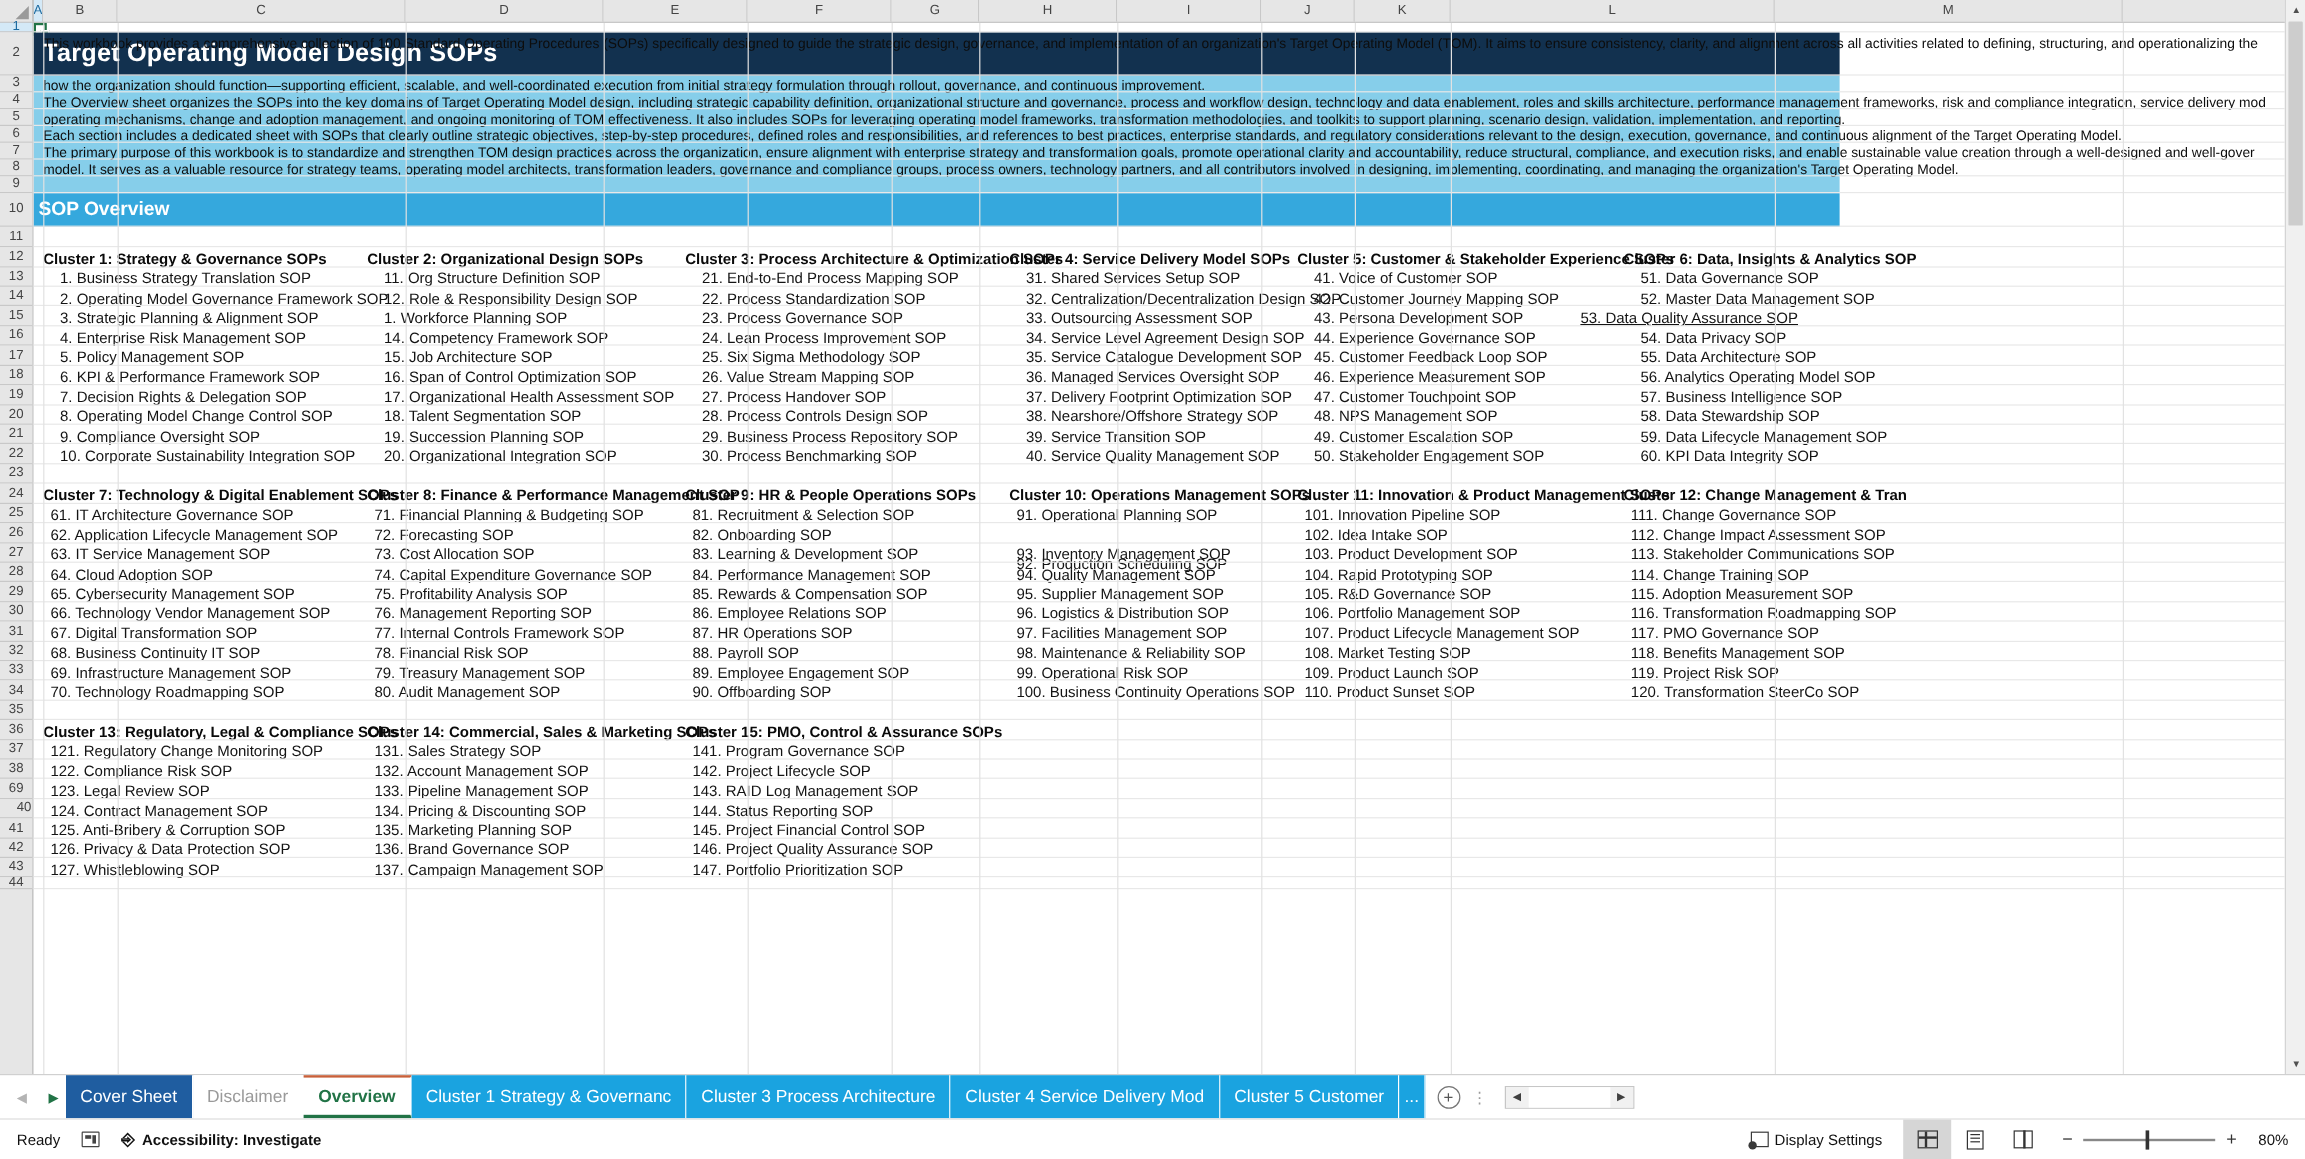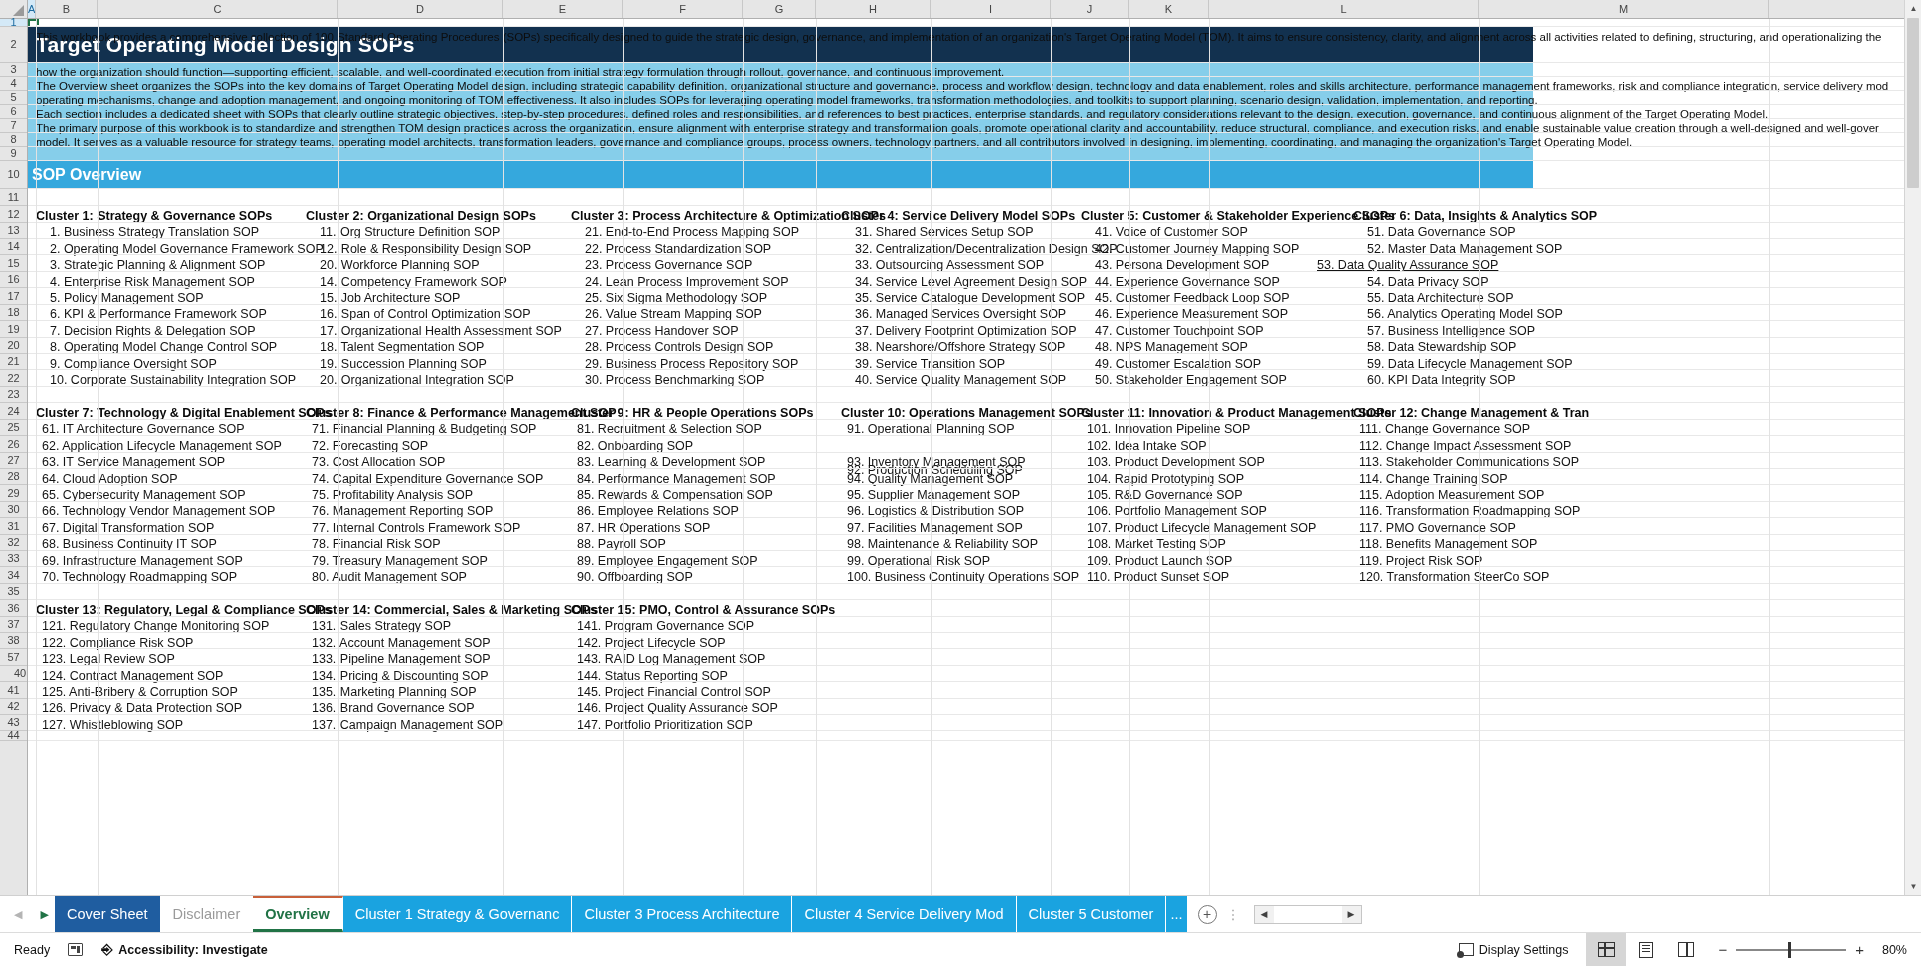--- a/index.html
+++ b/index.html
@@ -270,21 +270,21 @@
         <div class="row-head" style="height: 17px;">29</div>
         <div class="row-head" style="height: 16px;">30</div>
         <div class="row-head" style="height: 17px;">31</div>
         <div class="row-head" style="height: 16px;">32</div>
         <div class="row-head" style="height: 16px;">33</div>
         <div class="row-head" style="height: 17px;">34</div>
         <div class="row-head" style="height: 16px;">35</div>
         <div class="row-head" style="height: 17px;">36</div>
         <div class="row-head" style="height: 16px;">37</div>
         <div class="row-head" style="height: 16px;">38</div>
-        <div class="row-head" style="height: 17px;">57</div>
+        <div class="row-head" style="height: 17px;">69</div>
         <div class="row-head" style="height: 16px; padding-left: 13px;">40</div>
         <div class="row-head" style="height: 17px;">41</div>
         <div class="row-head" style="height: 16px;">42</div>
         <div class="row-head" style="height: 16px;">43</div>
         <div class="row-head" style="height: 10px;">44</div>
       </div>
   </div>
 
   <div class="grid">
     <div class="grid-inner" id="gridinner">
@@ -318,21 +318,21 @@
           <div class="cl-item" style="left: 22px; top: 256.6px;">4. Enterprise Risk Management SOP</div>
           <div class="cl-item" style="left: 22px; top: 273px;">5. Policy Management SOP</div>
           <div class="cl-item" style="left: 22px; top: 289.4px;">6. KPI &amp; Performance Framework SOP</div>
           <div class="cl-item" style="left: 22px; top: 305.8px;">7. Decision Rights &amp; Delegation SOP</div>
           <div class="cl-item" style="left: 22px; top: 322.2px;">8. Operating Model Change Control SOP</div>
           <div class="cl-item" style="left: 22px; top: 338.6px;">9. Compliance Oversight SOP</div>
           <div class="cl-item" style="left: 22px; top: 355px;">10. Corporate Sustainability Integration SOP</div>
           <div class="cl-head" style="left: 278px; top: 191px;">Cluster 2: Organizational Design SOPs</div>
           <div class="cl-item" style="left: 292px; top: 207.4px;">11. Org Structure Definition SOP</div>
           <div class="cl-item" style="left: 292px; top: 223.8px;">12. Role &amp; Responsibility Design SOP</div>
-          <div class="cl-item" style="left: 292px; top: 240.2px;">20. Workforce Planning SOP</div>
+          <div class="cl-item" style="left: 292px; top: 240.2px;">1. Workforce Planning SOP</div>
           <div class="cl-item" style="left: 292px; top: 256.6px;">14. Competency Framework SOP</div>
           <div class="cl-item" style="left: 292px; top: 273px;">15. Job Architecture SOP</div>
           <div class="cl-item" style="left: 292px; top: 289.4px;">16. Span of Control Optimization SOP</div>
           <div class="cl-item" style="left: 292px; top: 305.8px;">17. Organizational Health Assessment SOP</div>
           <div class="cl-item" style="left: 292px; top: 322.2px;">18. Talent Segmentation SOP</div>
           <div class="cl-item" style="left: 292px; top: 338.6px;">19. Succession Planning SOP</div>
           <div class="cl-item" style="left: 292px; top: 355px;">20. Organizational Integration SOP</div>
           <div class="cl-head" style="left: 543px; top: 191px;">Cluster 3: Process Architecture &amp; Optimization SOPs</div>
           <div class="cl-item" style="left: 557px; top: 207.4px;">21. End-to-End Process Mapping SOP</div>
           <div class="cl-item" style="left: 557px; top: 223.8px;">22. Process Standardization SOP</div>

